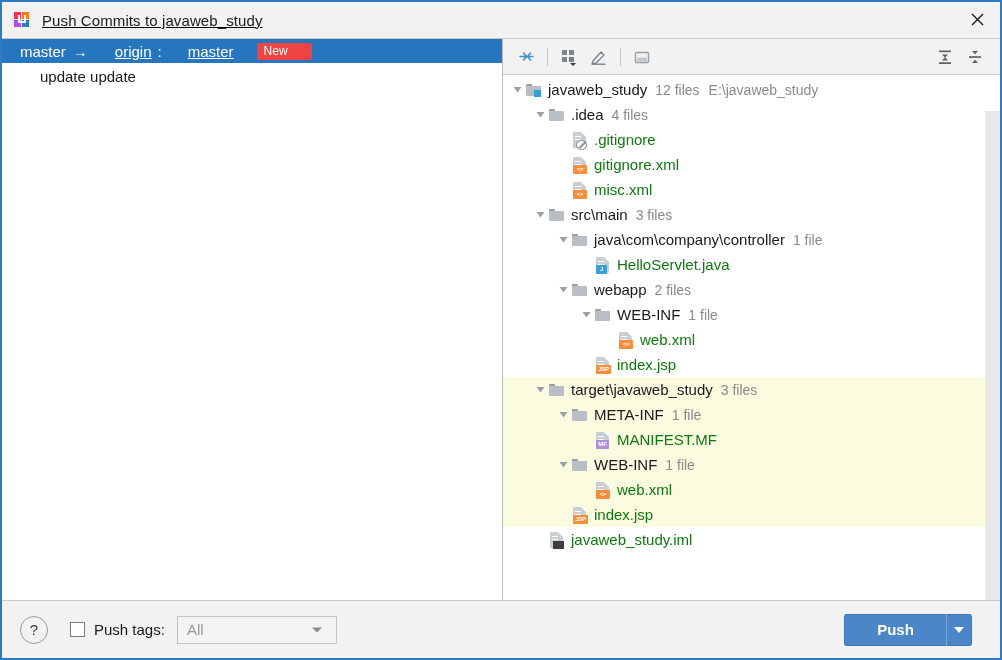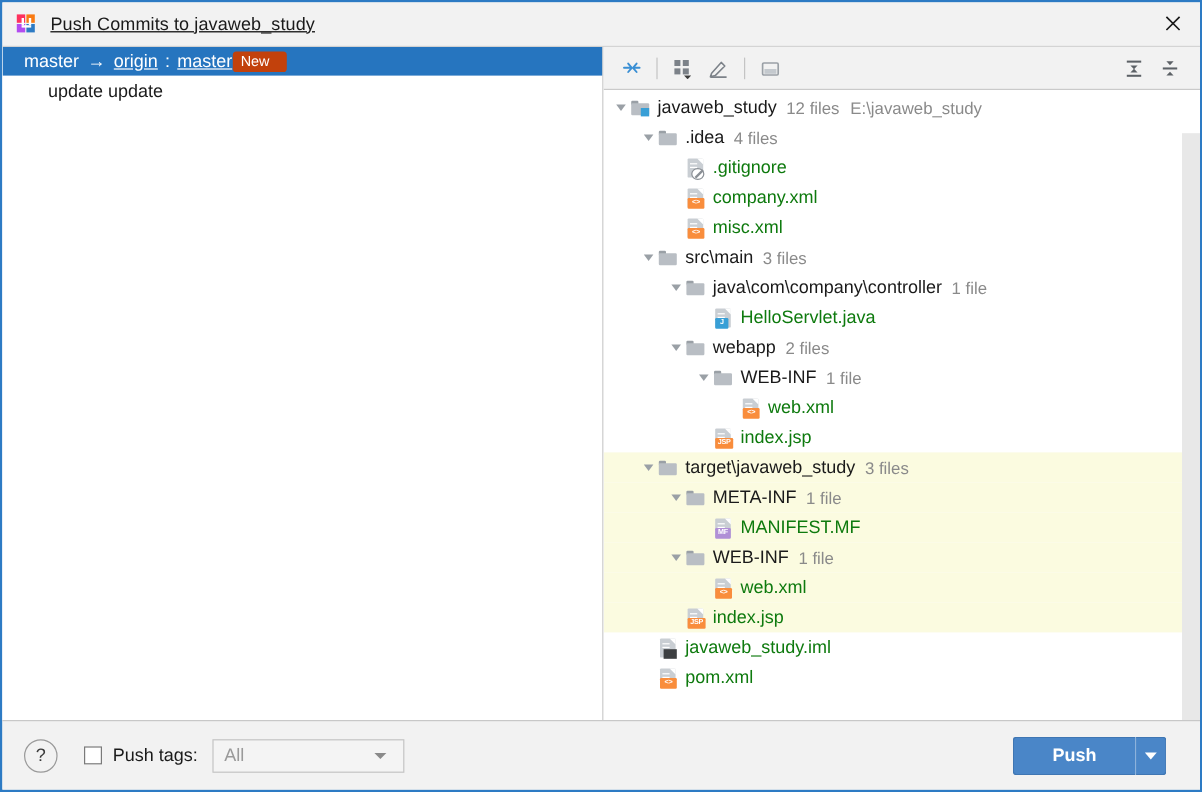--- a/index.html
+++ b/index.html
@@ -65,30 +65,30 @@
     position: relative;
   }
   .branch-row {
     height: 24px;
     background: #2675bf;
     display: flex; align-items: center;
     padding-left: 18px;
     cursor: pointer;
   }
   .branch-row span { color: #ffffff; font-size: 15px; line-height: 1; }
-  .brk-underline { text-decoration: underline; }
+  .brk-underline { text-decoration: underline; margin-left: 20px; }
   .sep-arrow { margin: 0 7px; font-size: 15px; }
   .sep-colon { margin: 0 6px; font-size: 15px; }
   .new-badge {
-    margin-left: 0;
-    background: #c2410c;
+    margin-left: 23px;
+    background: #ef4444;
     color: #ffffff !important;
     font-size: 12px !important;
     border-radius: 3px;
-    padding: 2px 14px 3px 7px;
+    padding: 2px 24px 3px 7px;
     line-height: 1 !important;
   }
   .commit-row {
     height: 26px;
     display: flex; align-items: center;
     padding-left: 38px;
     font-size: 15px; color: #1a1a1a;
     cursor: pointer;
   }
 
@@ -418,21 +418,21 @@
               <span class="tw-empty"></span>
               <span class="ico">
                 <span class="fileic">
                   <span class="page"></span>
                   <span class="ln" style="top:4px"></span>
                   <span class="ln" style="top:7px"></span>
                   <span class="fold"></span>
                   <span class="badge b-xml">&lt;&gt;</span>
                 </span>
               </span>
-              <span class="lbl-file">company.xml</span>
+              <span class="lbl-file">gitignore.xml</span>
             </div>
             <div class="tree-row">
               <span style="display: inline-block; width: 52px; min-width: 52px;"></span>
               <span class="tw-empty"></span>
               <span class="ico">
                 <span class="fileic">
                   <span class="page"></span>
                   <span class="ln" style="top:4px"></span>
                   <span class="ln" style="top:7px"></span>
                   <span class="fold"></span>
@@ -643,34 +643,20 @@
               <span class="ico">
                 <span class="fileic">
                   <span class="page"></span>
                   <span class="ln" style="top:4px"></span>
                   <span class="ln" style="top:7px"></span>
                   <span class="fold"></span>
                   <span class="badge b-iml"></span>
                 </span>
               </span>
               <span class="lbl-file">javaweb_study.iml</span>
-            </div>
-            <div class="tree-row">
-              <span style="display: inline-block; width: 29px; min-width: 29px;"></span>
-              <span class="tw-empty"></span>
-              <span class="ico">
-                <span class="fileic">
-                  <span class="page"></span>
-                  <span class="ln" style="top:4px"></span>
-                  <span class="ln" style="top:7px"></span>
-                  <span class="fold"></span>
-                  <span class="badge b-xml">&lt;&gt;</span>
-                </span>
-              </span>
-              <span class="lbl-file">pom.xml</span>
             </div>
           </div>
         <div id="vscroll">
           <div id="vthumb"></div>
         </div>
       </div>
 
     </div>
   </div>
 

